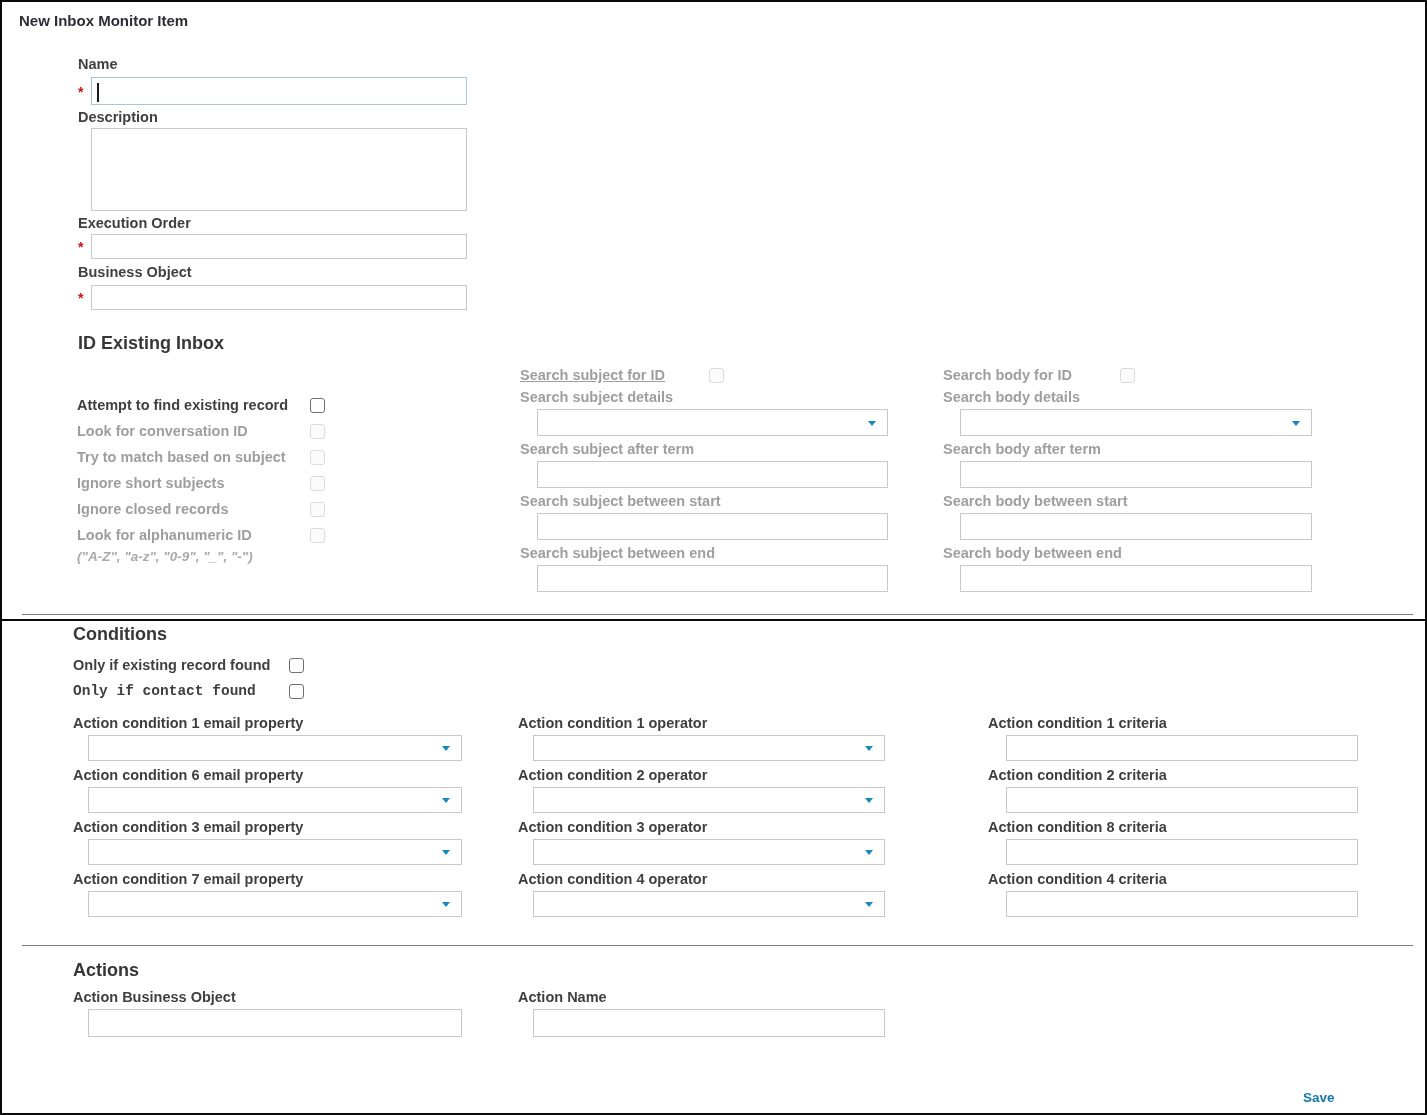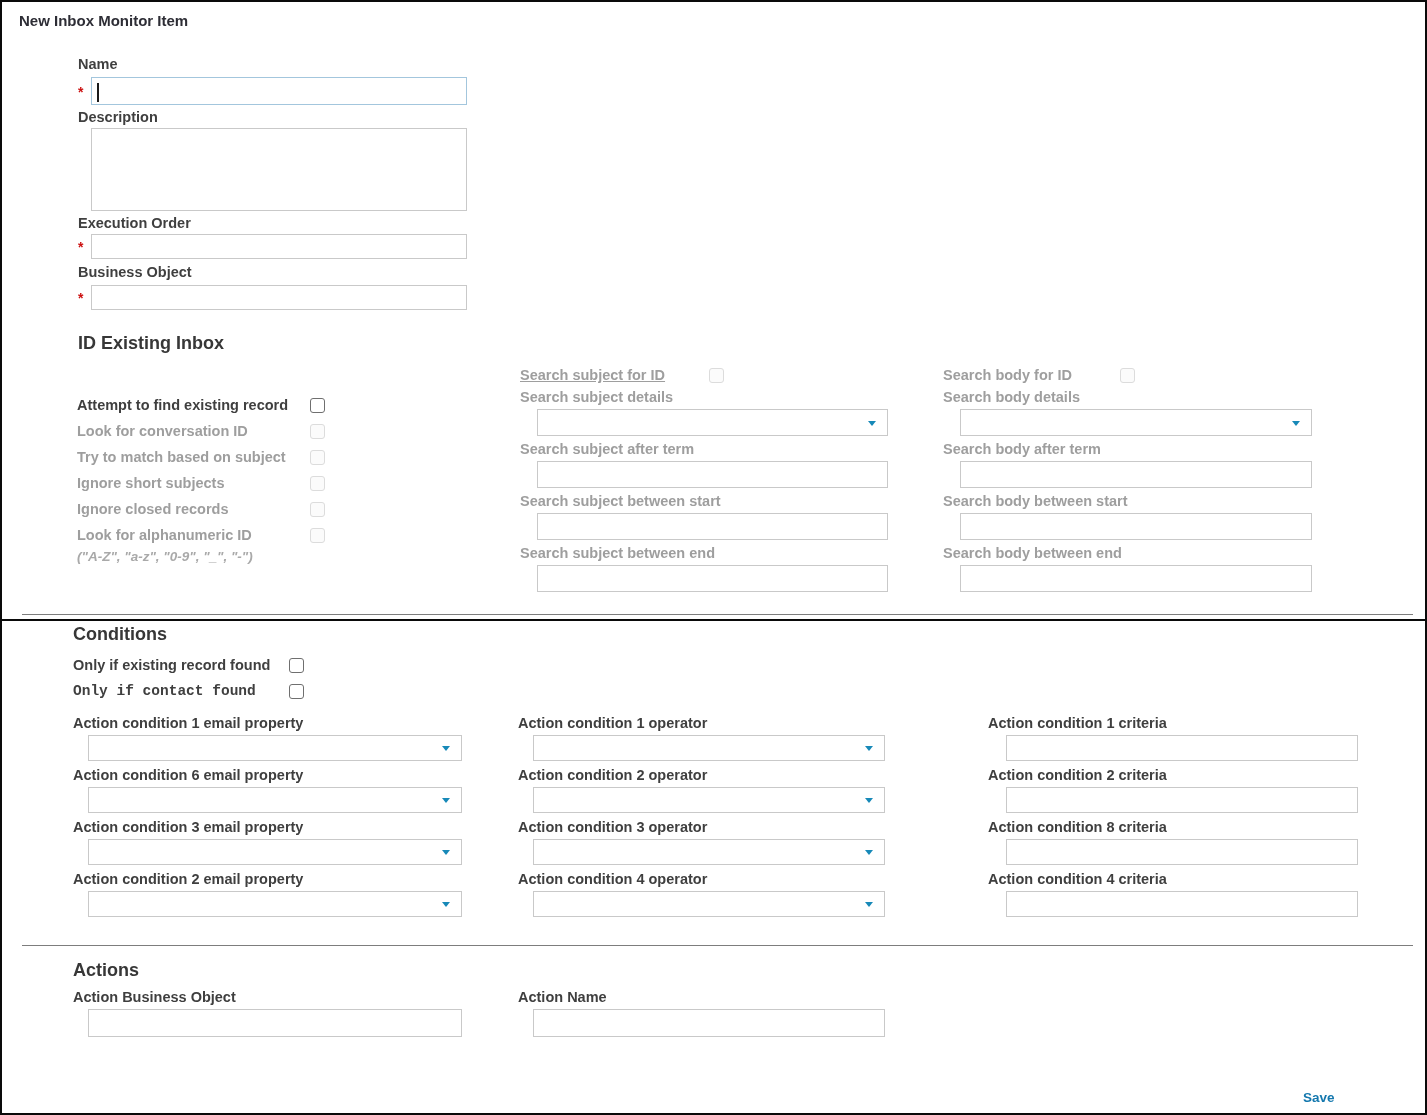--- a/index.html
+++ b/index.html
@@ -140,21 +140,21 @@
   <div class="sel" style="left:86px;top:837px;width:374px;height:26px;">
       <span class="tri"></span>
     </div>
   <div class="abs lbl" style="left:516px;top:817px;">Action condition 3 operator</div>
   <div class="sel" style="left:531px;top:837px;width:352px;height:26px;">
       <span class="tri"></span>
     </div>
   <div class="abs lbl" style="left:986px;top:817px;">Action condition 8 criteria</div>
   <div class="abs inp" style="left:1004px;top:837px;width:352px;height:26px;"></div>
 
-  <div class="abs lbl" style="left:71px;top:869px;">Action condition 2 email property</div>
+  <div class="abs lbl" style="left:71px;top:869px;">Action condition 7 email property</div>
   <div class="sel" style="left:86px;top:889px;width:374px;height:26px;">
       <span class="tri"></span>
     </div>
   <div class="abs lbl" style="left:516px;top:869px;">Action condition 4 operator</div>
   <div class="sel" style="left:531px;top:889px;width:352px;height:26px;">
       <span class="tri"></span>
     </div>
   <div class="abs lbl" style="left:986px;top:869px;">Action condition 4 criteria</div>
   <div class="abs inp" style="left:1004px;top:889px;width:352px;height:26px;"></div>
 

